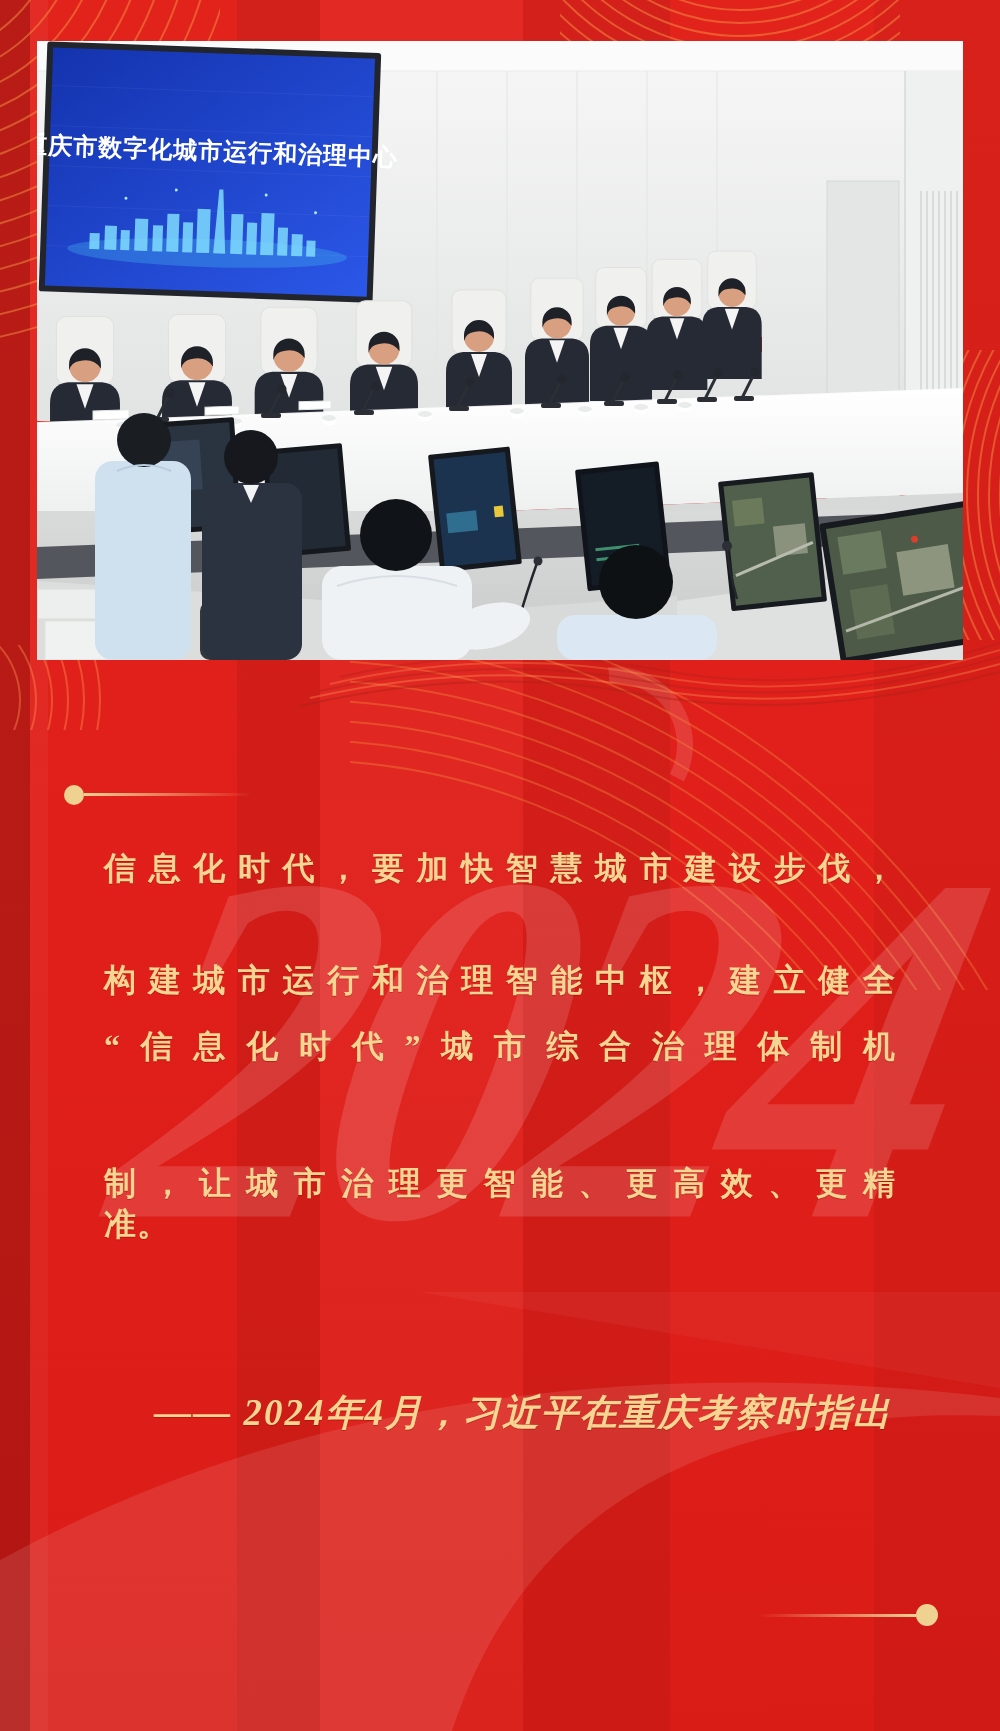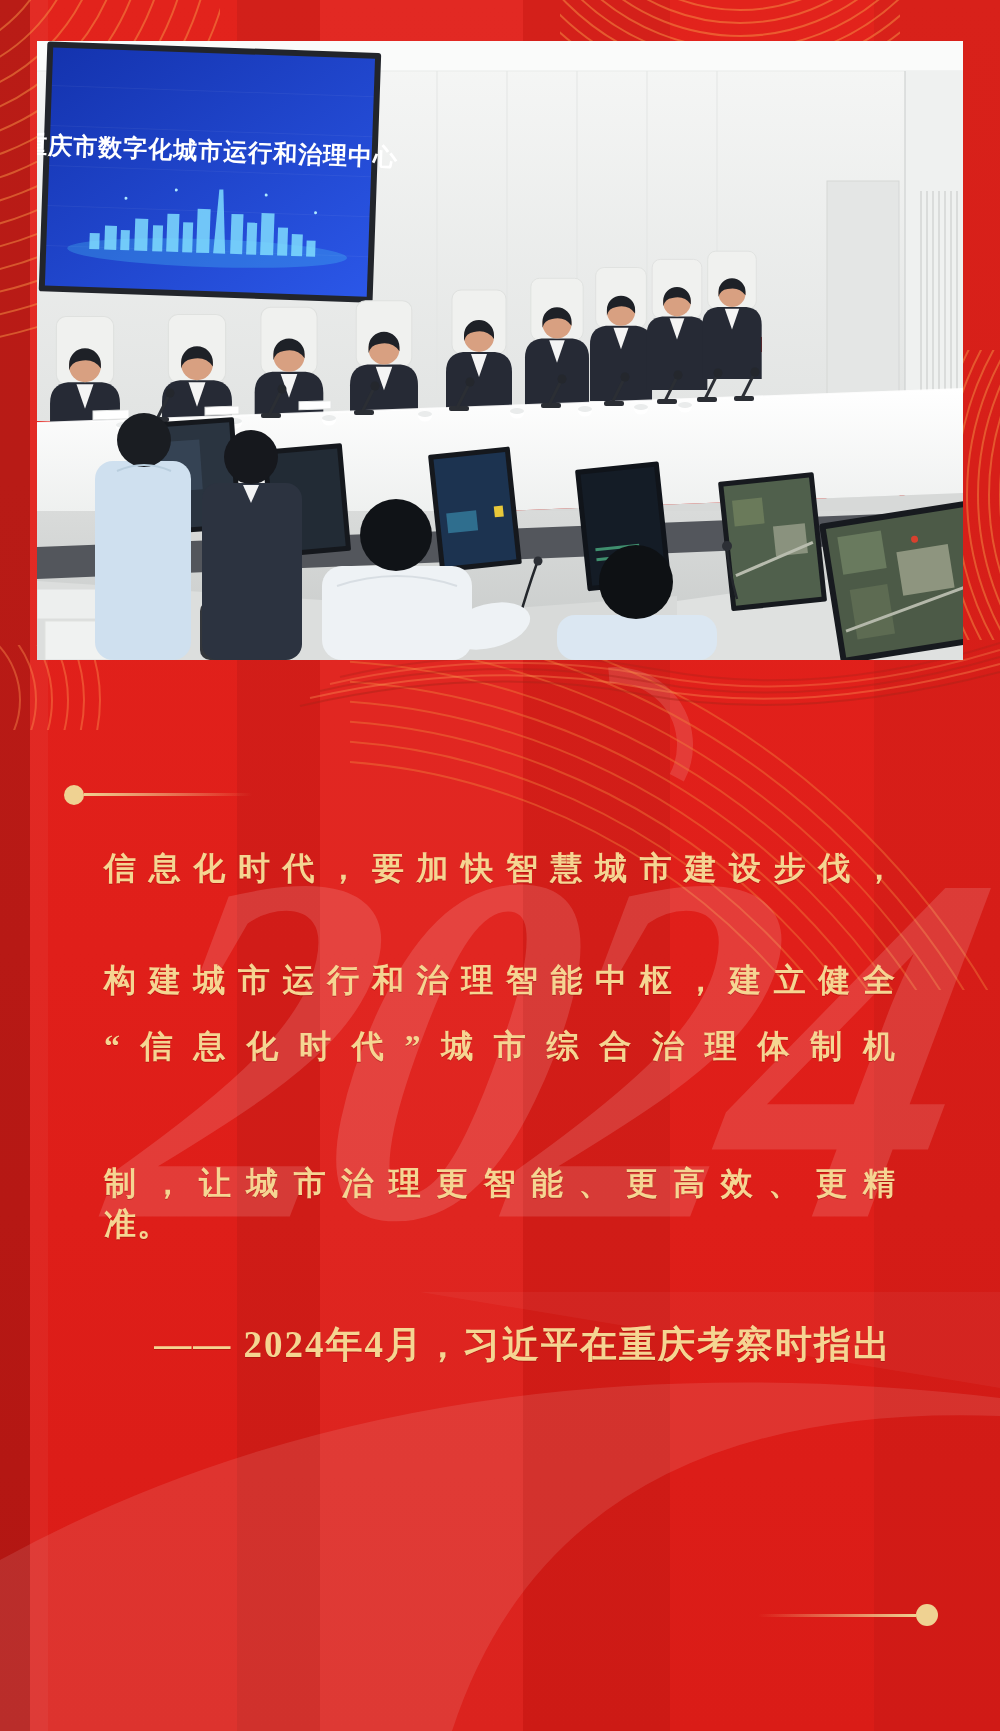--- a/index.html
+++ b/index.html
@@ -39,23 +39,23 @@
     background:linear-gradient(270deg,#efd292 0%,rgba(239,210,146,0) 100%);}
   .quote-line{
     position:absolute;left:104px;width:792px;height:56px;
     font-size:32px;font-weight:bold;color:#f5d592;letter-spacing:1px;
     text-align:justify;text-align-last:justify;word-break:break-all;
     text-shadow:0 1px 0 rgba(120,10,5,0.35);
   }
   .quote-line.last{text-align-last:left;}
   .q0{top:847px;}.q1{top:959px;}.q2{top:1025px;}.q3{top:1162px;}.q4{top:1203px;}
   .attribution{
-    position:absolute;right:108px;top:1320px;
+    position:absolute;right:108px;top:1388px;
     font-size:37px;font-weight:bold;color:#f5d592;letter-spacing:2px;
-    text-shadow:0 1px 0 rgba(120,10,5,0.35);white-space:nowrap;
+    text-shadow:0 1px 0 rgba(120,10,5,0.35);white-space:nowrap;font-style:italic;
   }
 </style>
 </head>
 <body>
 
 <div class="poster">
 
   <div class="stripe st-edge"></div>
   <div class="stripe st-a"></div>
   <div class="stripe st-b"></div>

